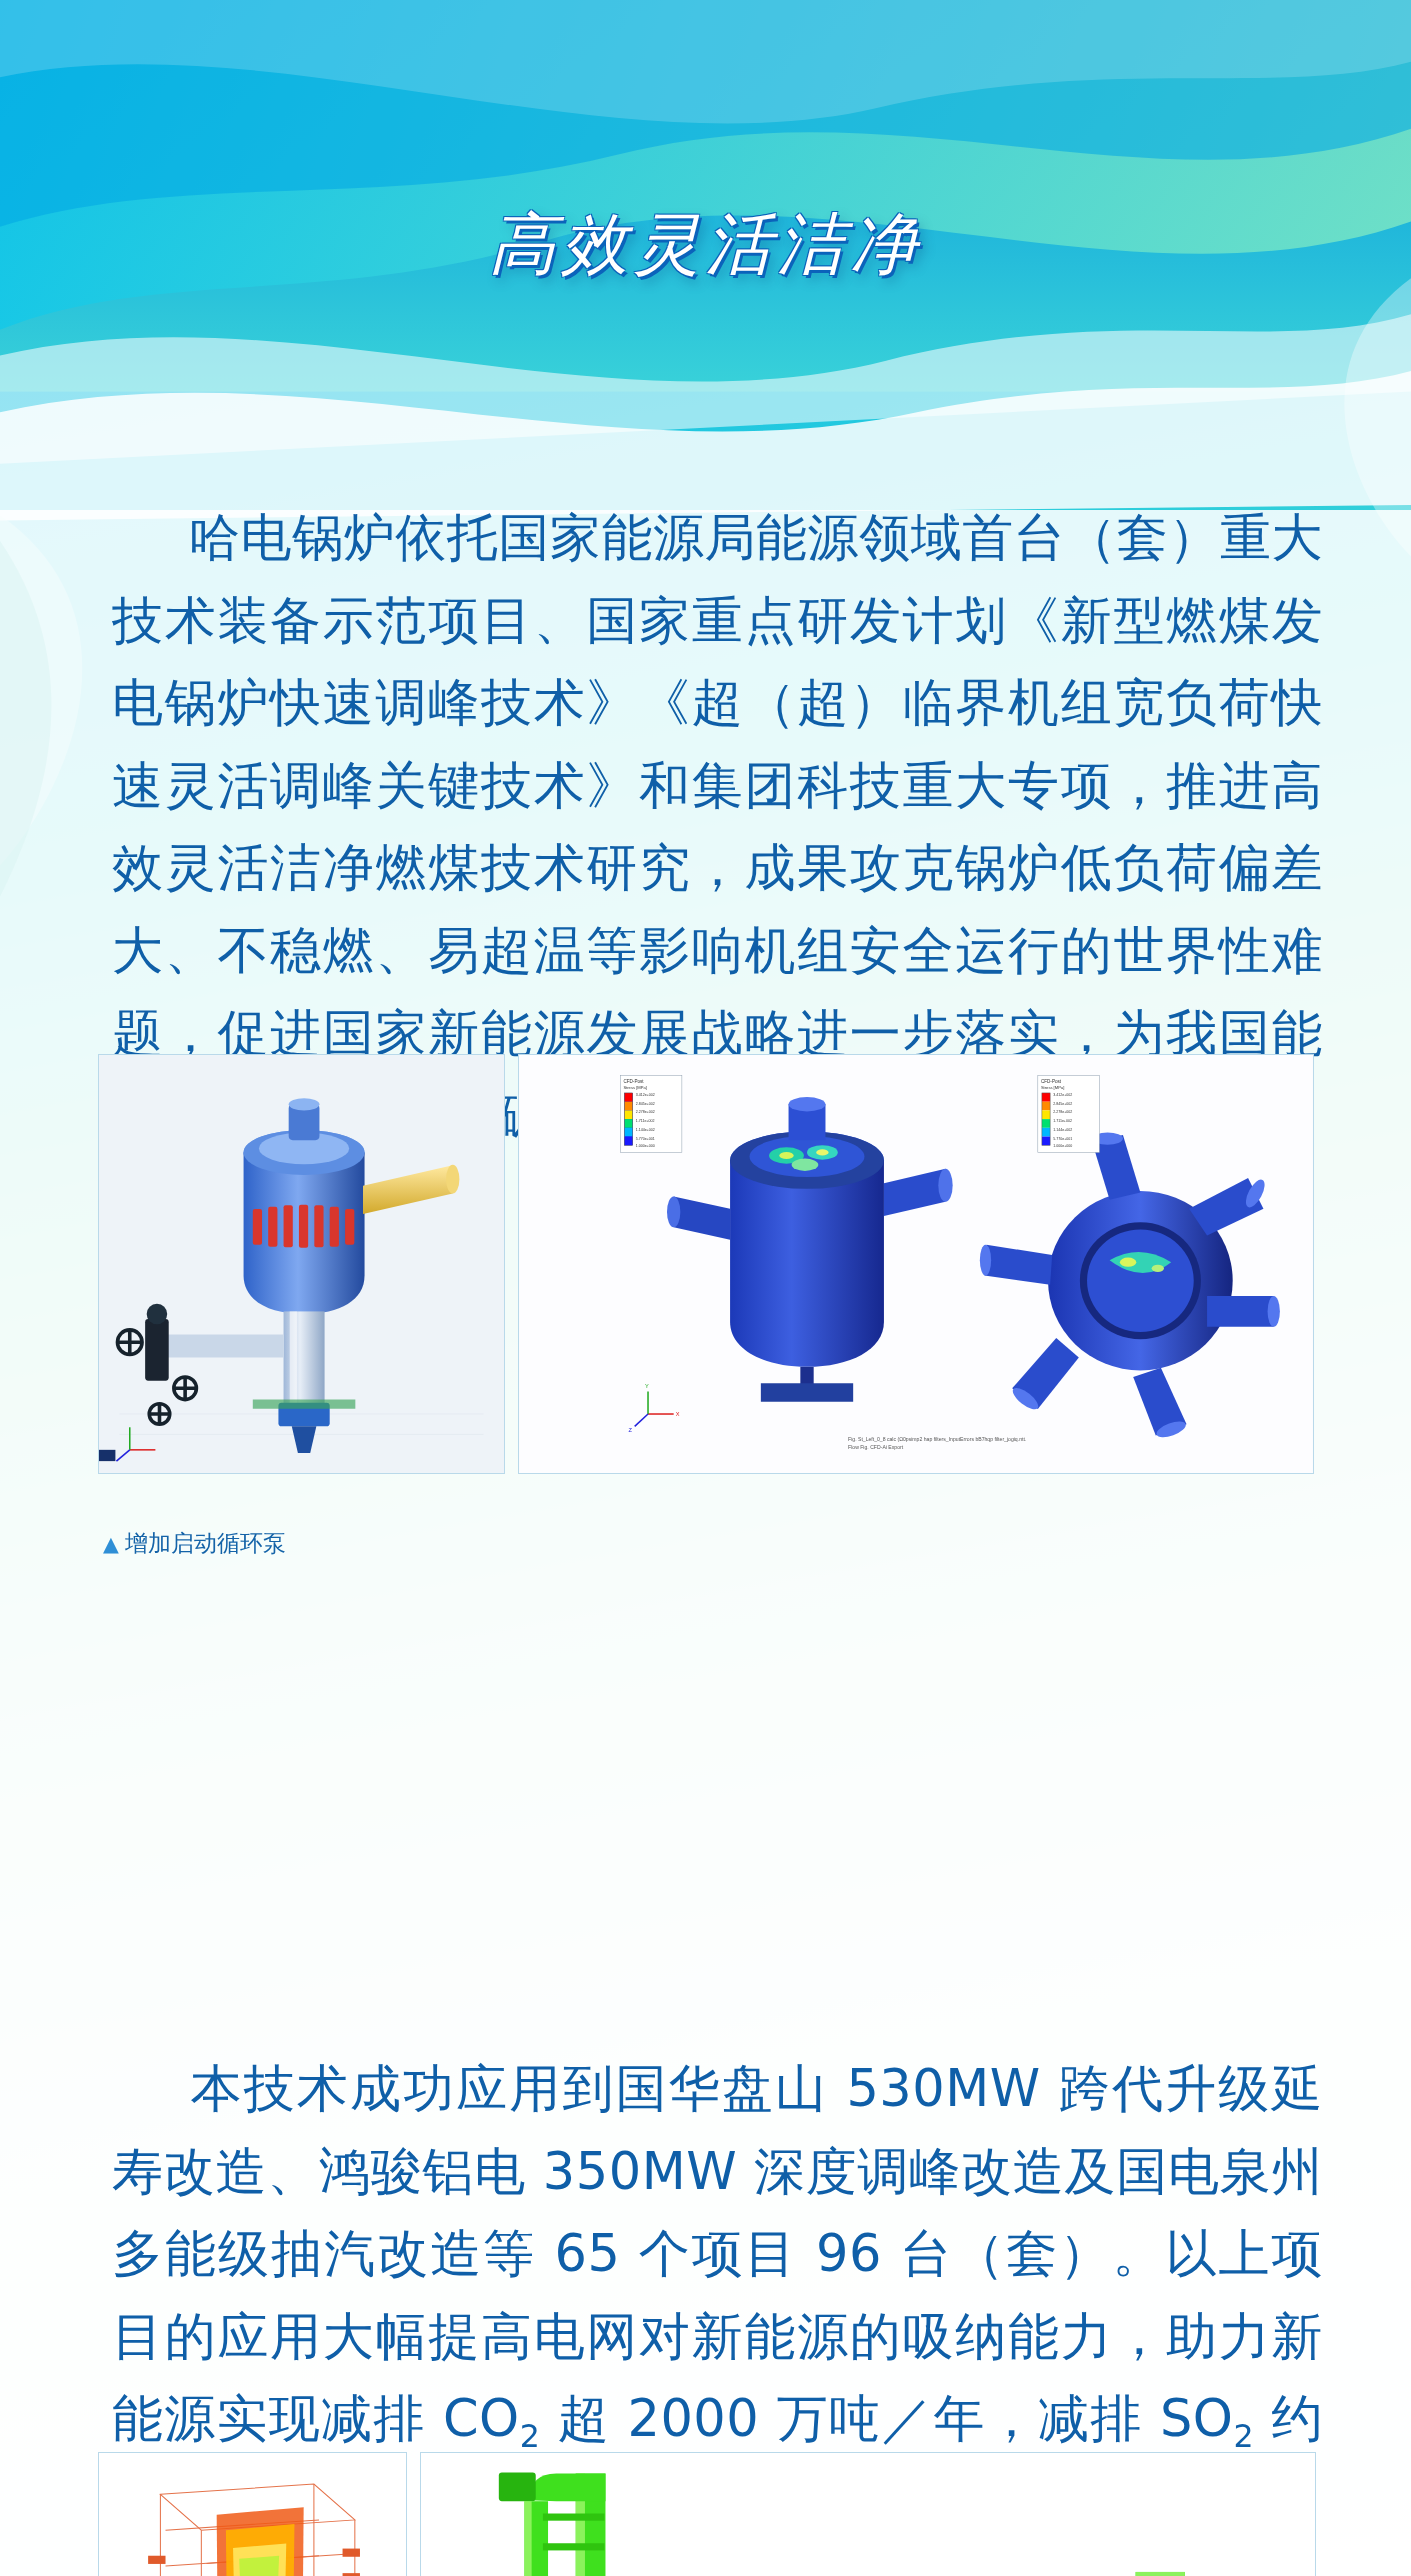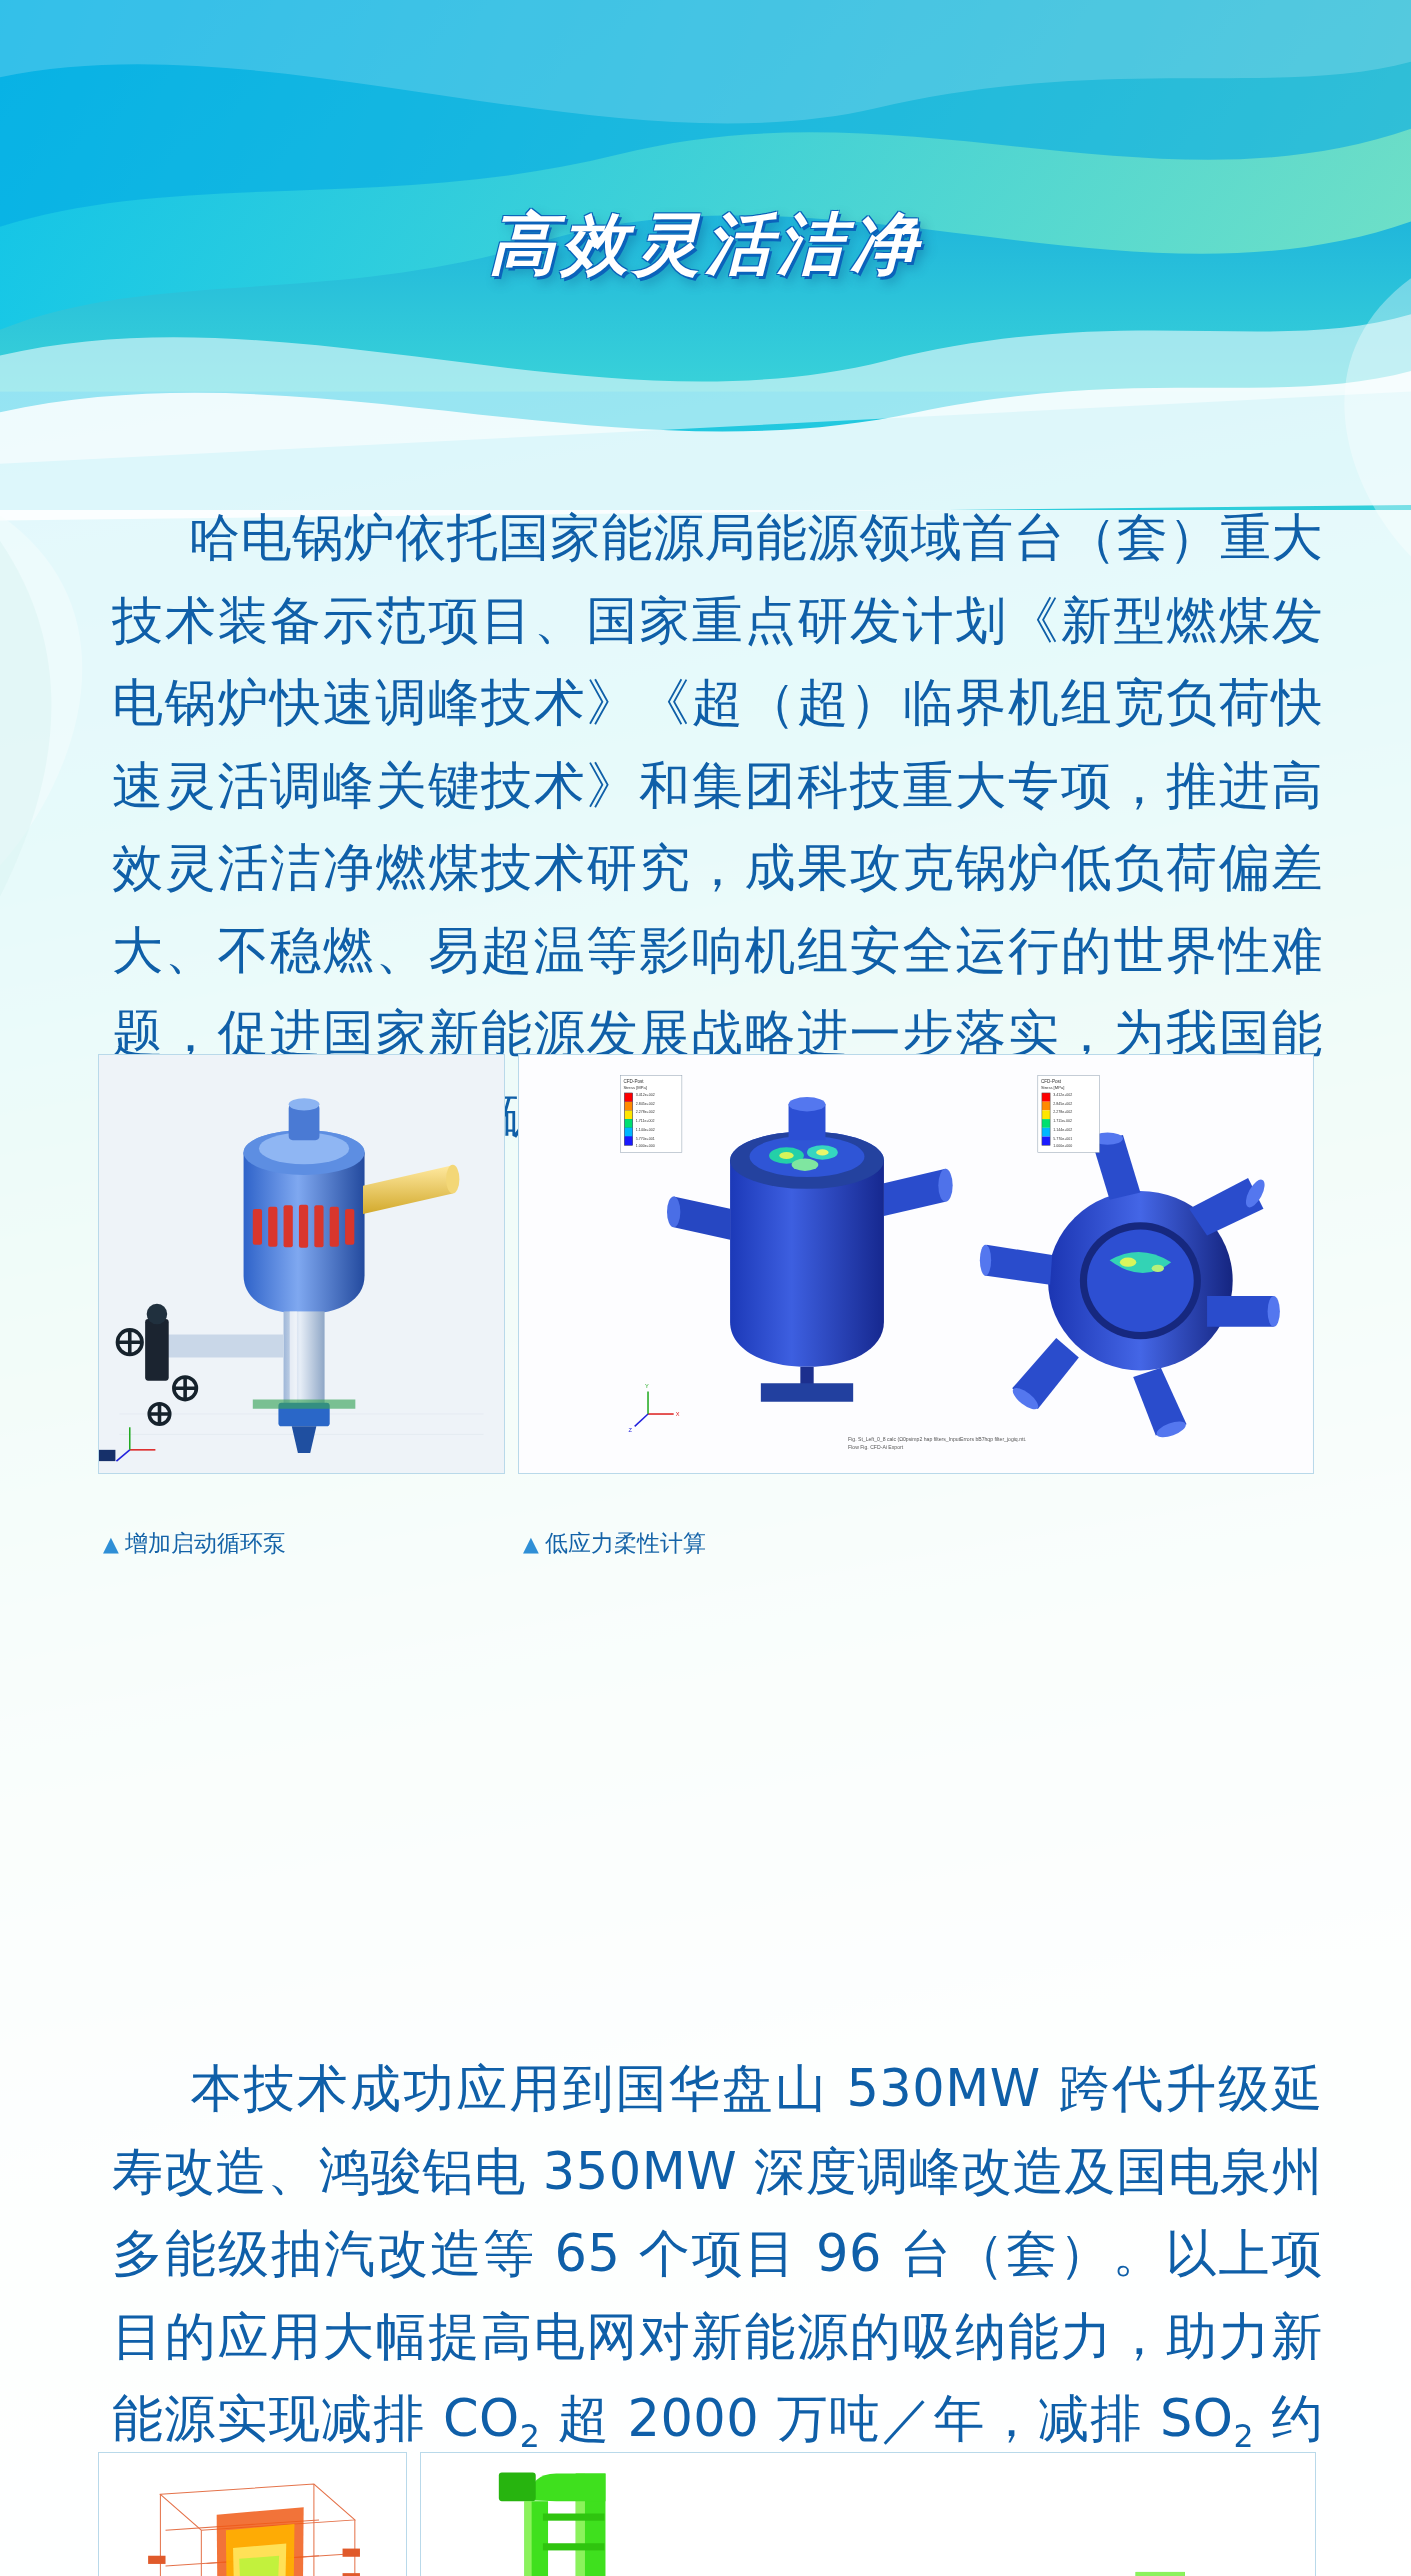--- a/index.html
+++ b/index.html
@@ -29,21 +29,21 @@
   
   .title-block {
     position: absolute;
     top: 196px;
     left: 0;
     width: 100%;
     text-align: center;
   }
   .title-line {
     font-family: "DejaVu Sans", sans-serif;
-    font-weight: bold;
+    font-weight: normal;
     font-size: 67px;
     letter-spacing: 5.2px;
     line-height: 1.45;
     color: #ffffff;
     font-style: italic;
     text-shadow:
       0 0 1px #0a62b8,
       2.6px 3.1px 0 #0b63bb,
       -1px -1px 0 #0b63bb,
       1px -1px 0 #0b63bb,
@@ -364,23 +364,20 @@
           <path d="M250,700 L250,656" stroke="#2a2"></path>
           <path d="M250,700 L224,724" stroke="#22d"></path>
           <text x="304" y="704" font-size="11" fill="#d22" font-family="Liberation Sans, sans-serif">X</text>
           <text x="244" y="650" font-size="11" fill="#2a2" font-family="Liberation Sans, sans-serif">Y</text>
           <text x="212" y="736" font-size="11" fill="#22d" font-family="Liberation Sans, sans-serif">Z</text>
         </g>
 
         <text x="640" y="752" font-size="10" fill="#555" font-family="Liberation Sans, sans-serif">Fig. St_Left_0_8 calc (Ω0psimp2 hap filters_InputErrors bB7hqp filter_jogiq.ntt.</text>
         <text x="640" y="768" font-size="10" fill="#555" font-family="Liberation Sans, sans-serif">Flow Fig. CFD-Ai Export</text>
       </svg>
-    </div>
-    <div class="cap" id="cap2">
-      <span class="tri">▲</span><span>低应力柔性计算</span>
     </div>
 
 
     <div class="para" id="para3">
       <span class="indent"></span><span>本技术成功应用到国华盘山 530MW 跨代升级延寿改造、鸿骏铝电 350MW 深度调峰改造及国电泉州多能级抽汽改造等 65 个项目 96 台（套）。以上项目的应用大幅提高电网对新能源的吸纳能力，助力新能源实现减排 CO</span><span class="sub">2</span><span> 超 2000 万吨／年，减排 SO</span><span class="sub">2</span><span> 约 1 万吨／年，节约标煤近 850 万吨／年。</span>
     </div>
 
     <div class="figure" id="fig3">
       <svg viewBox="0 0 600 745" width="100%" height="100%">
         <rect x="0" y="0" width="600" height="745" fill="#ffffff"></rect>

